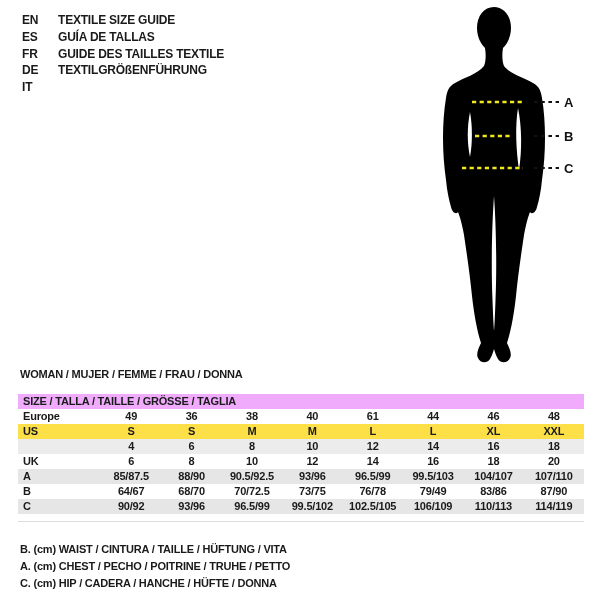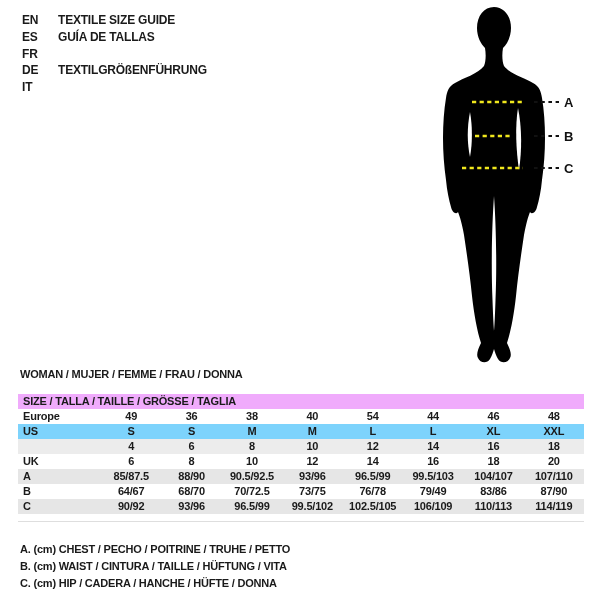--- a/index.html
+++ b/index.html
@@ -13,21 +13,21 @@
   .lang-row{display:flex;}
   .lang-code{width:36px;}
   
   .figure-svg{position:absolute;left:410px;top:0;}
   
   .section-title{position:absolute;left:20px;top:368px;font-size:11px;}
   
   .table-wrap{position:absolute;left:18px;top:394px;width:566px;font-size:11px;line-height:15px;}
   .thead{height:15px;background:#f0abfc;padding-left:5px;}
   .trow{display:flex;height:15px;}
-  .trow:nth-child(2){background:#7dd3fc;justify-content:space-between;}
+  .trow:nth-child(2){background:#fde047;justify-content:space-between;}
   .trow:nth-child(3){background:#ececec;}
   .trow:nth-child(5){background:#e6e6e6;}
   .trow:nth-child(7){background:#e6e6e6;}
   .tlabel{width:78px;padding-left:5px;}
   .tcell{flex:1;text-align:center;}
   .table-underline{position:absolute;left:18px;top:521px;width:566px;height:1px;background:#dedede;}
   
   .legend{position:absolute;left:20px;top:541px;font-size:11px;line-height:16.8px;}
 </style>
 </head>
@@ -39,20 +39,21 @@
       <div class="lang-row">
         <span class="lang-code">EN</span>
         <span class="lang-label">TEXTILE SIZE GUIDE</span>
       </div>
       <div class="lang-row">
         <span class="lang-code">ES</span>
         <span class="lang-label">GUÍA DE TALLAS</span>
       </div>
       <div class="lang-row">
         <span class="lang-code">FR</span>
+        <span class="lang-label">GUIDE DES TAILLES TEXTILE</span>
       </div>
       <div class="lang-row">
         <span class="lang-code">DE</span>
         <span class="lang-label">TEXTILGRÖßENFÜHRUNG</span>
       </div>
       <div class="lang-row">
         <span class="lang-code">IT</span>
       </div>
     </div>
 
@@ -114,21 +115,21 @@
 
   <div class="table-wrap">
     <div class="thead">SIZE / TALLA / TAILLE / GRÖSSE / TAGLIA</div>
     <div>
         <div class="trow">
           <div class="tlabel">Europe</div>
           <div class="tcell">49</div>
           <div class="tcell">36</div>
           <div class="tcell">38</div>
           <div class="tcell">40</div>
-          <div class="tcell">54</div>
+          <div class="tcell">61</div>
           <div class="tcell">44</div>
           <div class="tcell">46</div>
           <div class="tcell">48</div>
         </div>
         <div class="trow">
           <div class="tlabel">US</div>
           <div class="tcell">S</div>
           <div class="tcell">S</div>
           <div class="tcell">M</div>
           <div class="tcell">M</div>
@@ -190,18 +191,18 @@
           <div class="tcell">102.5/105</div>
           <div class="tcell">106/109</div>
           <div class="tcell">110/113</div>
           <div class="tcell">114/119</div>
         </div>
       </div>
   </div>
   <div class="table-underline"></div>
 
   <div class="legend">
+      <div>B. (cm) WAIST / CINTURA / TAILLE / HÜFTUNG / VITA</div>
       <div>A. (cm) CHEST / PECHO / POITRINE / TRUHE / PETTO</div>
-      <div>B. (cm) WAIST / CINTURA / TAILLE / HÜFTUNG / VITA</div>
       <div>C. (cm) HIP / CADERA / HANCHE / HÜFTE / DONNA</div>
     </div>
 
 </div>
 
 </body></html>

